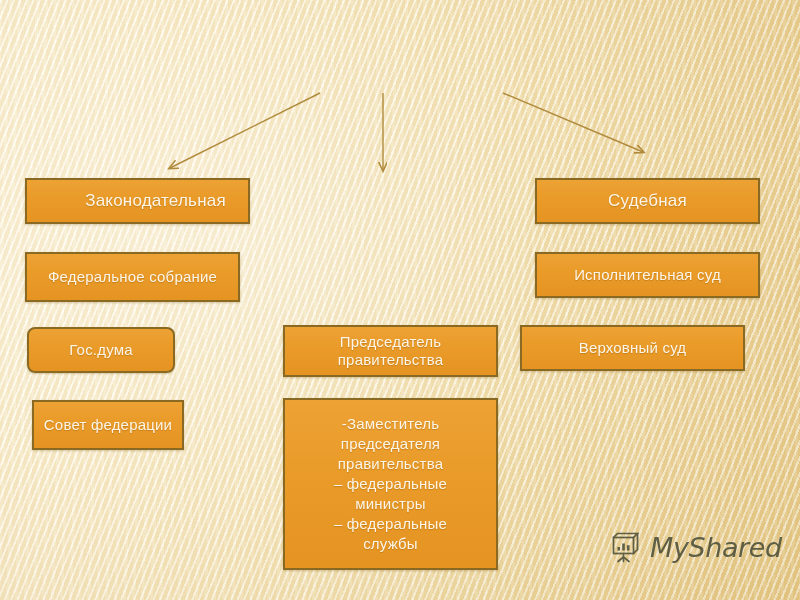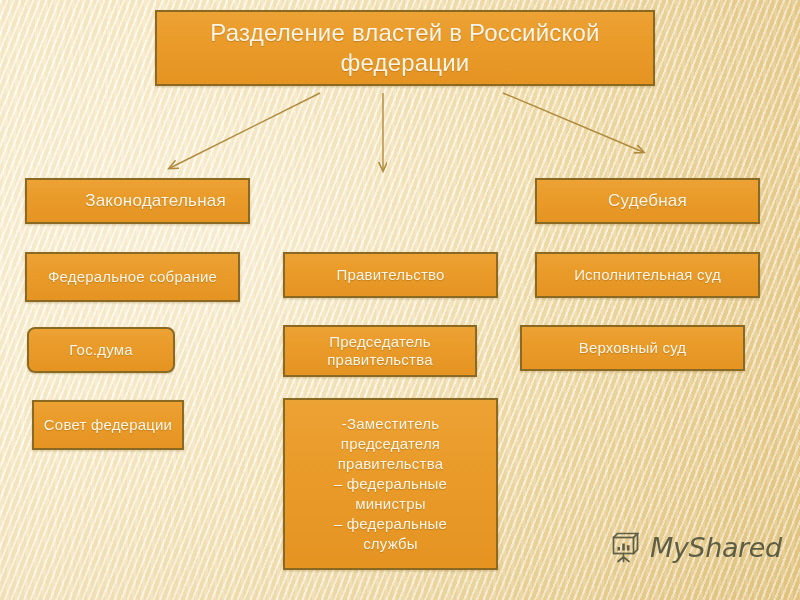--- a/index.html
+++ b/index.html
@@ -100,21 +100,21 @@
 
   .node-box { font-size: 15px; }
 
   
   #node-fed-assembly  { left: 25px;  top: 252px; width: 215px; height: 50px; }
   #node-gosduma       { left: 27px;  top: 327px; width: 148px; height: 46px; border-radius: 8px; }
   #node-fed-council   { left: 32px;  top: 400px; width: 152px; height: 50px; }
 
   
   #node-government    { left: 283px; top: 252px; width: 215px; height: 46px; }
-  #node-chairman      { left: 283px; top: 325px; width: 194px; height: 52px; }
+  #node-chairman      { left: 283px; top: 325px; width: 215px; height: 52px; }
   #node-deputy-block  {
     left: 283px; top: 398px; width: 215px; height: 172px;
     font-size: 15px;
     line-height: 1.33;
     align-items: center;
   }
 
   
   #node-constit-court { left: 535px; top: 252px; width: 225px; height: 46px; }
   #node-supreme-court { left: 520px; top: 325px; width: 225px; height: 46px; }
@@ -157,34 +157,32 @@
     <defs>
       <marker id="ah" markerWidth="9" markerHeight="9" refX="6" refY="3.2" orient="auto" markerUnits="strokeWidth">
         <path d="M0,0 L7,3.2 L0,6.4" fill="none" stroke="#b08a3c" stroke-width="1.1"></path>
       </marker>
     </defs>
     <line x1="320" y1="93" x2="170" y2="168" stroke="#b08a3c" stroke-width="1.4" marker-end="url(#ah)"></line>
     <line x1="383" y1="93" x2="383" y2="170" stroke="#b08a3c" stroke-width="1.4" marker-end="url(#ah)"></line>
     <line x1="503" y1="93" x2="643" y2="152" stroke="#b08a3c" stroke-width="1.4" marker-end="url(#ah)"></line>
   </svg>
 
-  <div class="box" id="title-box">Разделение властей в Российской федерации</div>
 
   <div class="box branch-box" id="branch-legislative">Законодательная</div>
 
 
   <div class="box branch-box" id="branch-judicial">Судебная</div>
 
   <div class="box node-box" id="node-fed-assembly">Федеральное собрание</div>
 
   <div class="box node-box" id="node-gosduma">Гос.дума</div>
 
   <div class="box node-box" id="node-fed-council">Совет федерации</div>
 
-  <div class="box node-box" id="node-government">Правительство</div>
 
   <div class="box node-box" id="node-chairman">Председатель правительства</div>
 
   <div class="box node-box" id="node-deputy-block">
     <span>
       <span>-Заместитель</span><br>
       <span>председателя</span><br>
       <span>правительства</span><br>
       <span>– федеральные</span><br>
       <span>министры</span><br>

